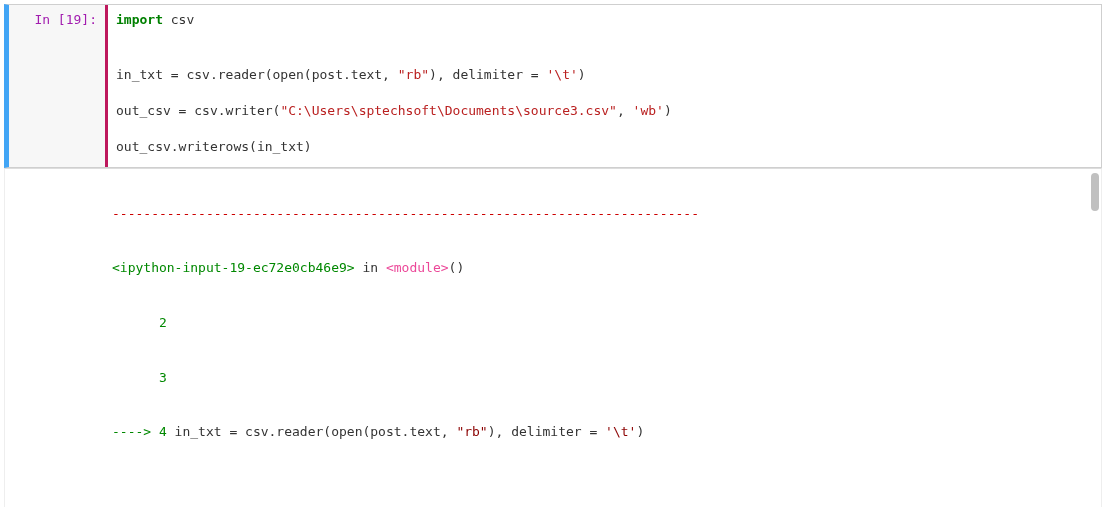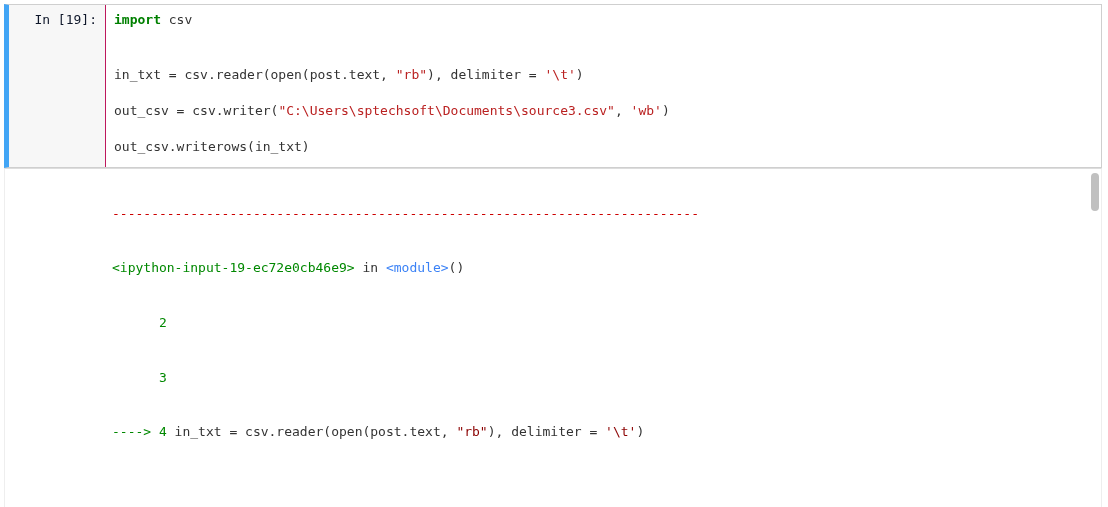--- a/index.html
+++ b/index.html
@@ -18,29 +18,29 @@
       border-left: 5px solid #42A5F5;
       margin: 4px 6px 0 4px;
       background: #f7f7f7;
       padding: 0;
     }
     .prompt {
       width: 96px;
       flex-shrink: 0;
       padding: 6px 8px 6px 6px;
       text-align: right;
-      color: #0f172a;
+      color: #a21caf;
       font-family: Menlo, Monaco, Consolas, monospace;
       font-size: 13px;
       background: #f7f7f7;
     }
     .input-area {
       flex: 1;
       background: #fff;
-      border-left: 1px solid #be185d;
+      border-left: 3px solid #be185d;
       padding: 6px 8px 10px 8px;
       font-family: Menlo, Monaco, Consolas, monospace;
       white-space: pre;
       overflow-x: auto;
     }
     .tok-kw { color: #008000; font-weight: bold; }
     .tok-str { color: #ba2121; }
     .tok-plain { color: #333; }
 
     .output-wrap {
@@ -75,21 +75,21 @@
       position: absolute;
       right: 0;
       top: 0;
       width: 8px;
       height: 38px;
       background: #c0c0c0;
       border-radius: 4px;
     }
     .ansi-red { color: #c00; }
     .ansi-green { color: #008800; text-align: right; }
-    .ansi-cyan { color: #3b82f6; }
+    .ansi-cyan { color: #ec4899; }
     .ansi-darkred { color: #8b0000; }
     .tb-line { white-space: pre; }
   </style>
 </head>
 <body>
 
 <div class="cell">
   <div class="prompt">
     <span>In [19]:</span>
   </div>

